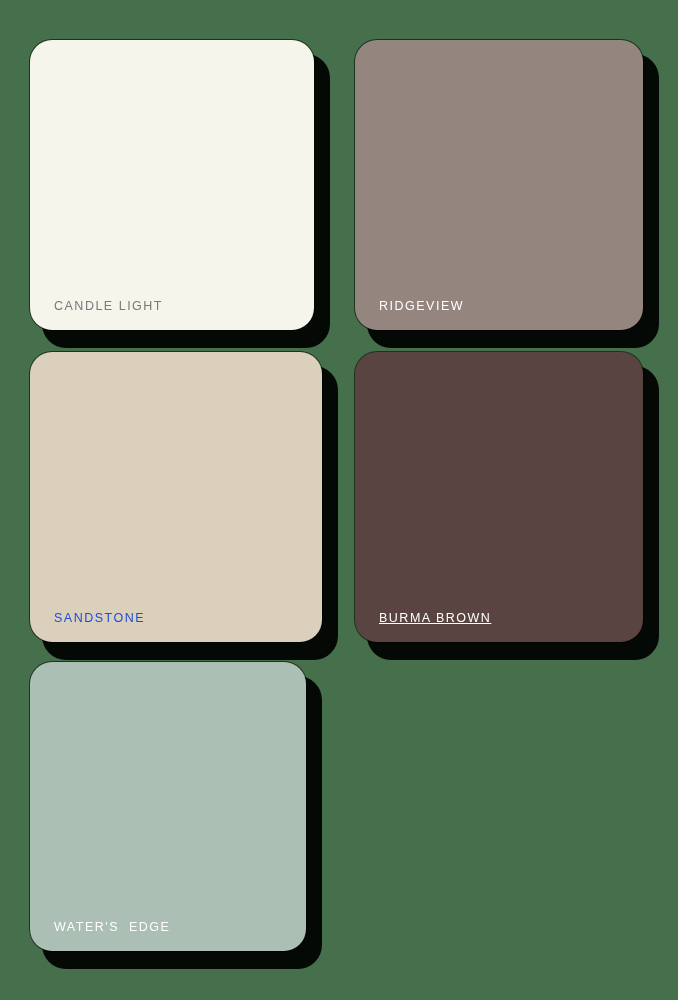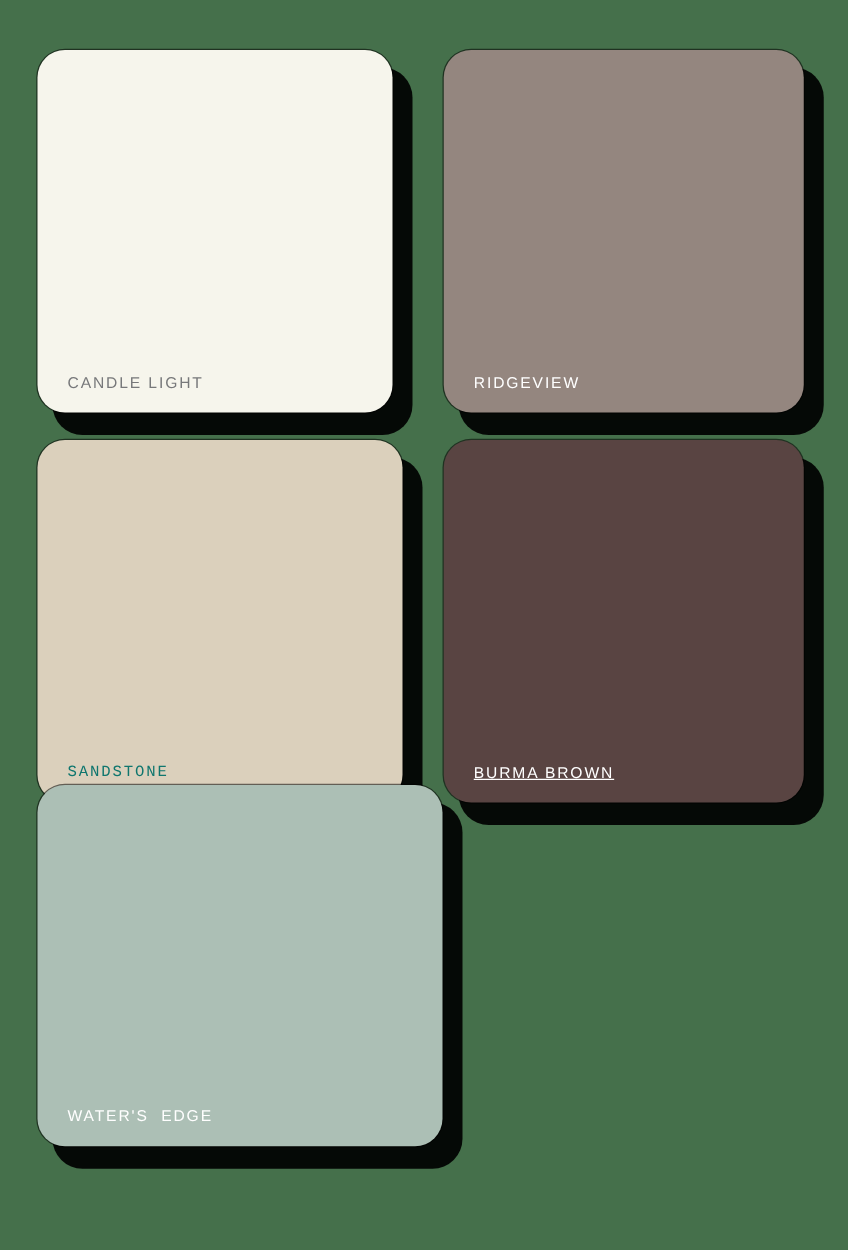--- a/index.html
+++ b/index.html
@@ -48,22 +48,22 @@
     left: 30px;  top: 352px;
     width: 292px; height: 290px;
   }
   .card-burma-brown {
     left: 355px; top: 352px;
     width: 288px; height: 290px;
   }
 
   
   .card-waters-edge {
-    left: 30px;  top: 628px;
-    width: 324px; height: 289px; border-radius: 22px;
+    left: 30px;  top: 662px;
+    width: 276px; height: 289px; border-radius: 22px;
   }
 
   .swatch-label {
     position: absolute;
     left: 24px;
     bottom: 18px;
     font-size: 12.5px;
     letter-spacing: 1.5px;
     font-weight: 400;
     white-space: pre;
@@ -77,21 +77,21 @@
 
   <div class="swatch-card card-candle-light" style="background-color: rgb(246, 245, 236);">
     <span class="swatch-label" style="color: rgb(119, 120, 122);">CANDLE LIGHT</span>
   </div>
 
   <div class="swatch-card card-ridgeview" style="background-color: rgb(148, 134, 127);">
     <span class="swatch-label" style="color: rgb(255, 255, 255);">RIDGEVIEW</span>
   </div>
 
   <div class="swatch-card card-sandstone" style="background-color: rgb(219, 208, 188);">
-    <span class="swatch-label" style="color: #0f766e; font-family: Liberation Mono, monospace;">SANDSTONE</span>
+    <span class="swatch-label" style="color: #1d4ed8;">SANDSTONE</span>
   </div>
 
   <div class="swatch-card card-burma-brown" style="background-color: rgb(89, 68, 66);">
     <span class="swatch-label" style="color: rgb(255, 255, 255); text-decoration: underline;">BURMA BROWN</span>
   </div>
 
   <div class="swatch-card card-waters-edge" style="background-color: rgb(172, 191, 181);">
     <span class="swatch-label" style="color: rgb(255, 255, 255);">WATER'S  EDGE</span>
   </div>
 

